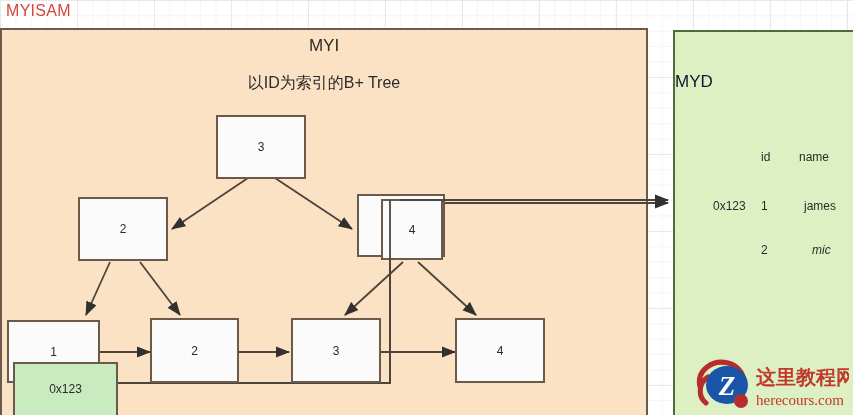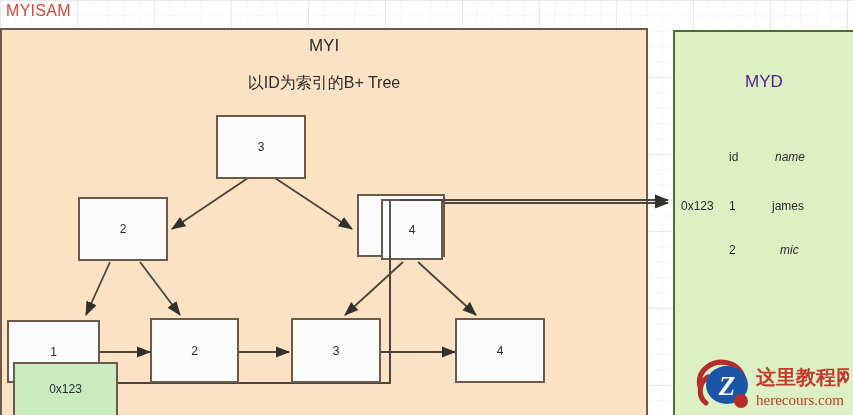--- a/index.html
+++ b/index.html
@@ -85,29 +85,29 @@
     background: #ddf0c4;
     border: 2px solid #4e6b3a;
     box-sizing: border-box;
     z-index: 5;
   }
   #myd-title {
     position: absolute;
     left: 0;
     top: 40px;
     width: 100%;
-    text-align: center;
     font-size: 17px;
-    color: #4c1d95;
+    color: #0f172a;
   }
   .myd-cell {
     position: absolute;
     font-size: 12px;
     color: #2b2b2b;
     white-space: nowrap;
+    margin-left: 32px;
   }
 
   
   .node {
     position: absolute;
     background: #fbfbfb;
     border: 2px solid #6b5a4a;
     box-sizing: border-box;
     z-index: 20;
     display: flex;
@@ -164,21 +164,21 @@
 
 <div id="myi-panel">
   <div id="myi-subtitle">以ID为索引的B+ Tree</div>
   <div id="myi-title">MYI</div>
 </div>
 
 <div id="myd-panel">
   <div id="myd-title">MYD</div>
 
   <div class="myd-cell" style="left:54px; top:118px;">id</div>
-  <div class="myd-cell" style="left:100px; top:118px;font-style:italic;">name</div>
+  <div class="myd-cell" style="left:92px; top:118px;">name</div>
 
   <div class="myd-cell" style="left:6px; top:167px;">0x123</div>
   <div class="myd-cell" style="left:54px; top:167px;">1</div>
   <div class="myd-cell" style="left:97px; top:167px;">james</div>
 
   <div class="myd-cell" style="left:54px; top:211px;">2</div>
   <div class="myd-cell" style="left:105px; top:211px;font-style:italic;">mic</div>
 </div>
 
 <svg id="edges" viewBox="0 0 853 415">

